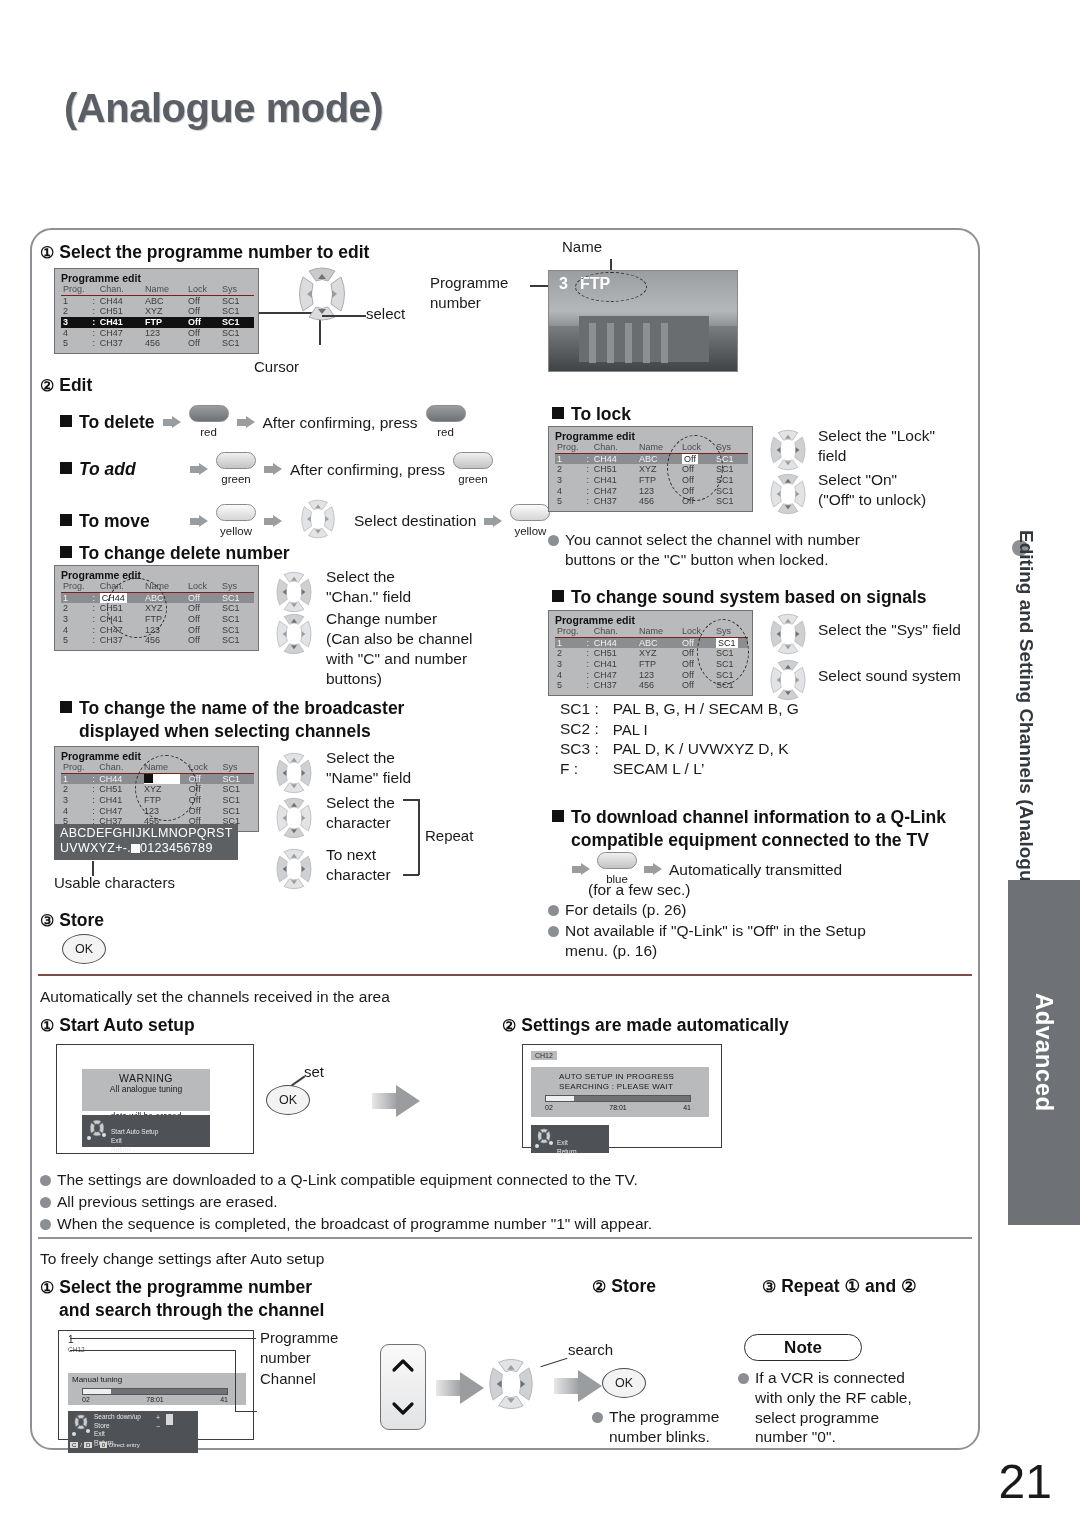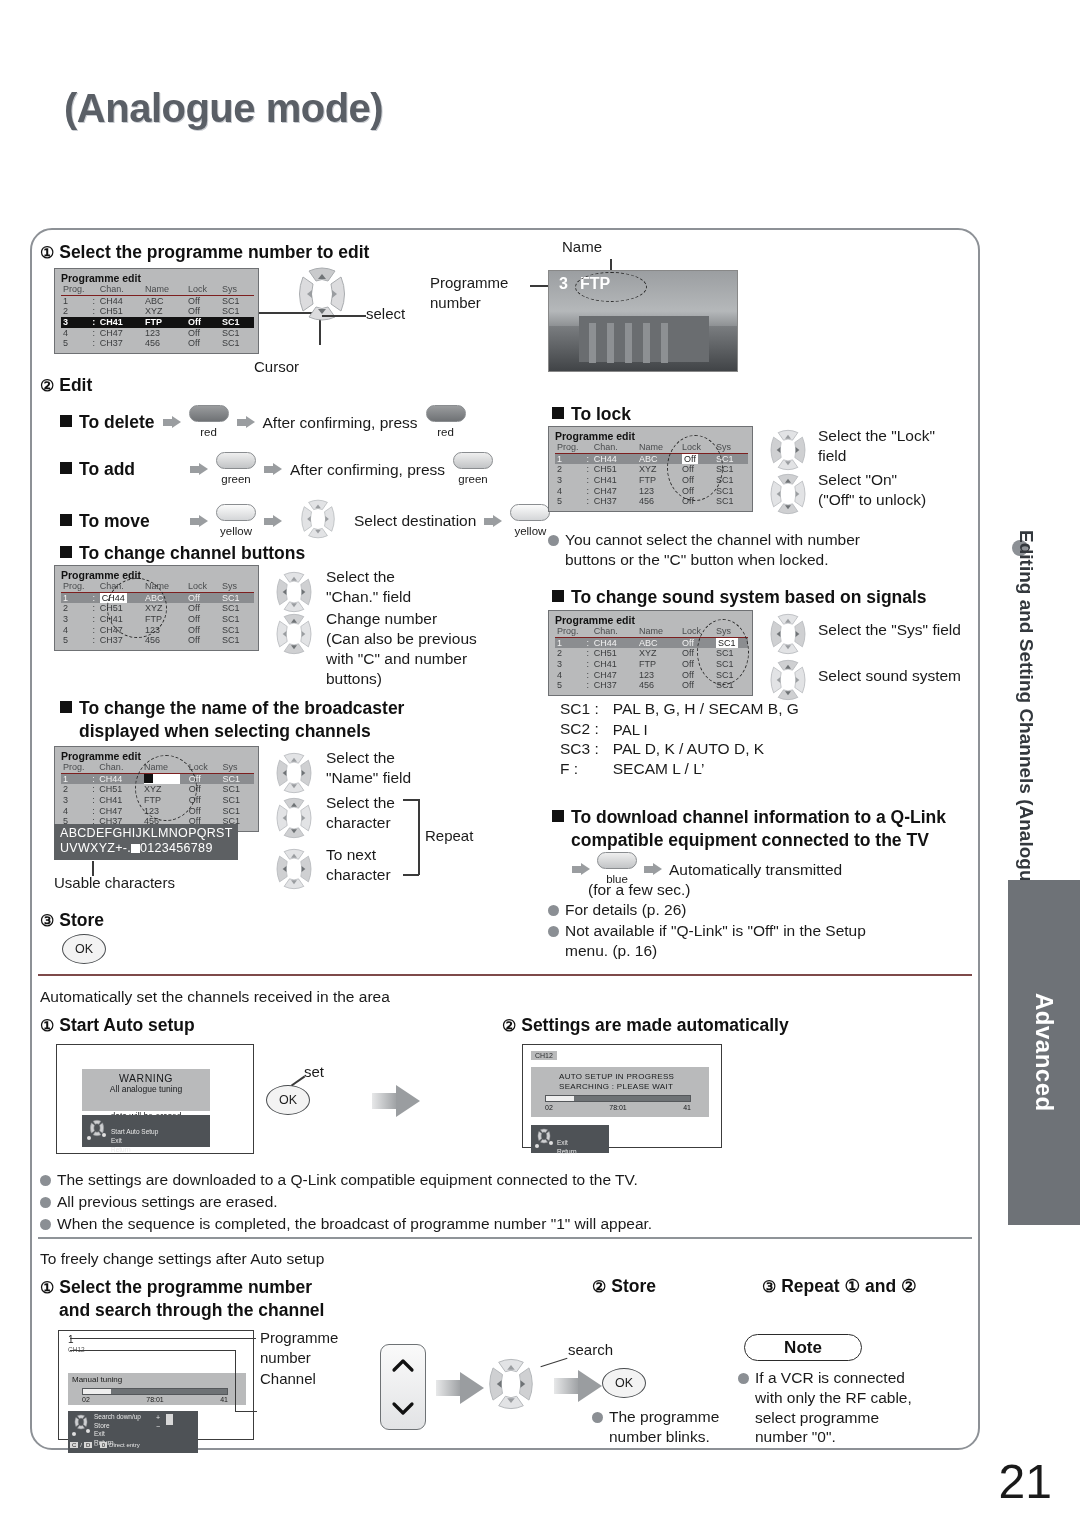--- a/index.html
+++ b/index.html
@@ -308,21 +308,21 @@
     </span>
     <span class="arr"></span>
     <span class="txt">After confirming, press</span>
     <span class="cbtn-wrap">
       <span class="cbtn red"></span>
       <span class="cl">red</span>
     </span>
   </div>
 
   <div style="position:absolute;left:28px;top:222px;display:flex;align-items:center;gap:8px;">
-    <span class="h-sub" style="width:122px;display:inline-block;"><span class="sq"></span><span>To add</span></span>
+    <span class="h-sub" style="width:122px;display:inline-block;font-style:italic;"><span class="sq"></span><span>To add</span></span>
     <span class="arr"></span>
     <span class="cbtn-wrap">
       <span class="cbtn green"></span>
       <span class="cl">green</span>
     </span>
     <span class="arr"></span>
     <span class="txt">After confirming, press</span>
     <span class="cbtn-wrap">
       <span class="cbtn green"></span>
       <span class="cl">green</span>
@@ -353,21 +353,21 @@
     </span>
     <span class="txt">Select destination</span>
     <span class="arr"></span>
     <span class="cbtn-wrap">
       <span class="cbtn yellow"></span>
       <span class="cl">yellow</span>
     </span>
   </div>
 
   <div class="h-sub" style="position:absolute;left:28px;top:313px;">
-    <span class="sq"></span><span>To change channel buttons</span>
+    <span class="sq"></span><span>To change delete number</span>
   </div>
   <div class="osd" id="osd2" style="position:absolute;left:22px;top:335px;width:205px;">
     <div class="osd-title">Programme edit</div>
     <table class="osd-t">
           <tbody>
             <tr class="head">
               <td class="c-prog">Prog.</td>
               <td class="c-col"></td>
               <td class="c-chan">Chan.</td>
               <td class="c-name">Name</td>
@@ -445,21 +445,21 @@
         <path d="M24 52 q13 6 26 0 l-7 -10 q-6 3 -12 0 z" fill="#cfd0d2"></path>
       </g>
       <polygon points="37,9 41,14 33,14" fill="#6f7376"></polygon>
       <polygon points="37,49 41,44 33,44" fill="#6f7376"></polygon>
       <polygon points="22,29 27,25 27,33" fill="#9a9da0"></polygon>
       <polygon points="52,29 47,25 47,33" fill="#9a9da0"></polygon>
     </svg>
   </div>
   <div class="txt" style="position:absolute;left:294px;top:379px;line-height:1.3;">
     <div>Change number</div>
-    <div>(Can also be previous</div>
+    <div>(Can also be channel</div>
     <div>with "C" and number</div>
     <div>buttons)</div>
   </div>
 
   <div class="h-sub" style="position:absolute;left:28px;top:467px;line-height:1.3;">
     <div><span class="sq"></span><span>To change the name of the broadcaster</span></div>
     <div style="padding-left:19px;">displayed when selecting channels</div>
   </div>
   <div class="osd" id="osd3" style="position:absolute;left:22px;top:516px;width:205px;">
     <div class="osd-title">Programme edit</div>
@@ -789,21 +789,21 @@
             <tr>
               <td style="font-size: 15.5px; padding: 0px 14px 2px 0px; white-space: nowrap;">SC1 :</td>
               <td style="font-size: 15.5px; padding: 0px 0px 2px; white-space: nowrap;">PAL B, G, H / SECAM B, G</td>
             </tr>
             <tr>
               <td style="font-size: 15.5px; padding: 0px 14px 2px 0px; white-space: nowrap;">SC2 :</td>
               <td style="font-size: 15px; padding: 0px 0px 2px; white-space: nowrap;">PAL I</td>
             </tr>
             <tr>
               <td style="font-size: 15.5px; padding: 0px 14px 2px 0px; white-space: nowrap;">SC3 :</td>
-              <td style="font-size: 15.5px; padding: 0px 0px 2px; white-space: nowrap;">PAL D, K / AUTO D, K</td>
+              <td style="font-size: 15.5px; padding: 0px 0px 2px; white-space: nowrap;">PAL D, K / UVWXYZ D, K</td>
             </tr>
             <tr>
               <td style="font-size: 15.5px; padding: 0px 14px 2px 0px; white-space: nowrap;">F :</td>
               <td style="font-size: 15.5px; padding: 0px 0px 2px; white-space: nowrap;">SECAM L / L’</td>
             </tr>
           </tbody>
     </table>
   </div>
 
   <div class="h-sub" style="position:absolute;left:520px;top:576px;line-height:1.3;">

